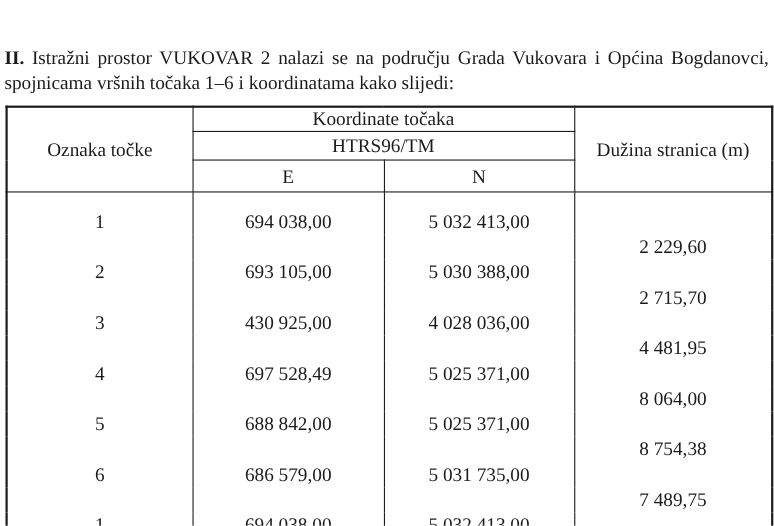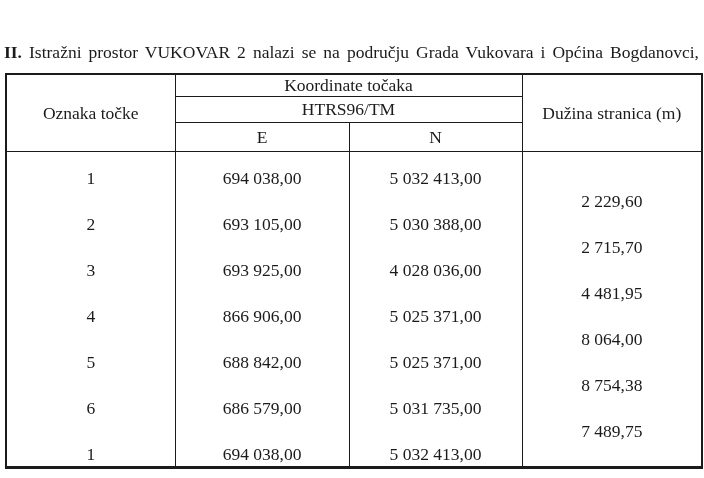--- a/index.html
+++ b/index.html
@@ -59,20 +59,21 @@
   tbody tr.spacer-row td { height: 15px; }
   tbody tr.point-row td, tbody tr.length-row td { height: 23px; }
 </style>
 </head>
 <body>
 
 <div class="page">
 
   <p class="para">
     <span class="line justify"><b>II.</b><span> Istražni prostor VUKOVAR 2 nalazi se na području Grada Vukovara i Općina Bogdanovci,</span></span>
+    <span class="line">spojnicama vršnih točaka 1–6 i koordinatama kako slijedi:</span>
   </p>
 
   <table class="coords">
     <colgroup>
       <col style="width:169px">
       <col style="width:174px">
       <col style="width:173px">
       <col style="width:180px">
     </colgroup>
     <thead>
@@ -116,33 +117,33 @@
           <td></td>
         </tr>
         <tr class="length-row">
           <td></td>
           <td></td>
           <td></td>
           <td>2 715,70</td>
         </tr>
         <tr class="point-row">
           <td>3</td>
-          <td>693 925,00</td>
+          <td>430 925,00</td>
           <td>4 028 036,00</td>
           <td></td>
         </tr>
         <tr class="length-row">
           <td></td>
           <td></td>
           <td></td>
           <td>4 481,95</td>
         </tr>
         <tr class="point-row">
           <td>4</td>
-          <td>866 906,00</td>
+          <td>697 528,49</td>
           <td>5 025 371,00</td>
           <td></td>
         </tr>
         <tr class="length-row">
           <td></td>
           <td></td>
           <td></td>
           <td>8 064,00</td>
         </tr>
         <tr class="point-row">

